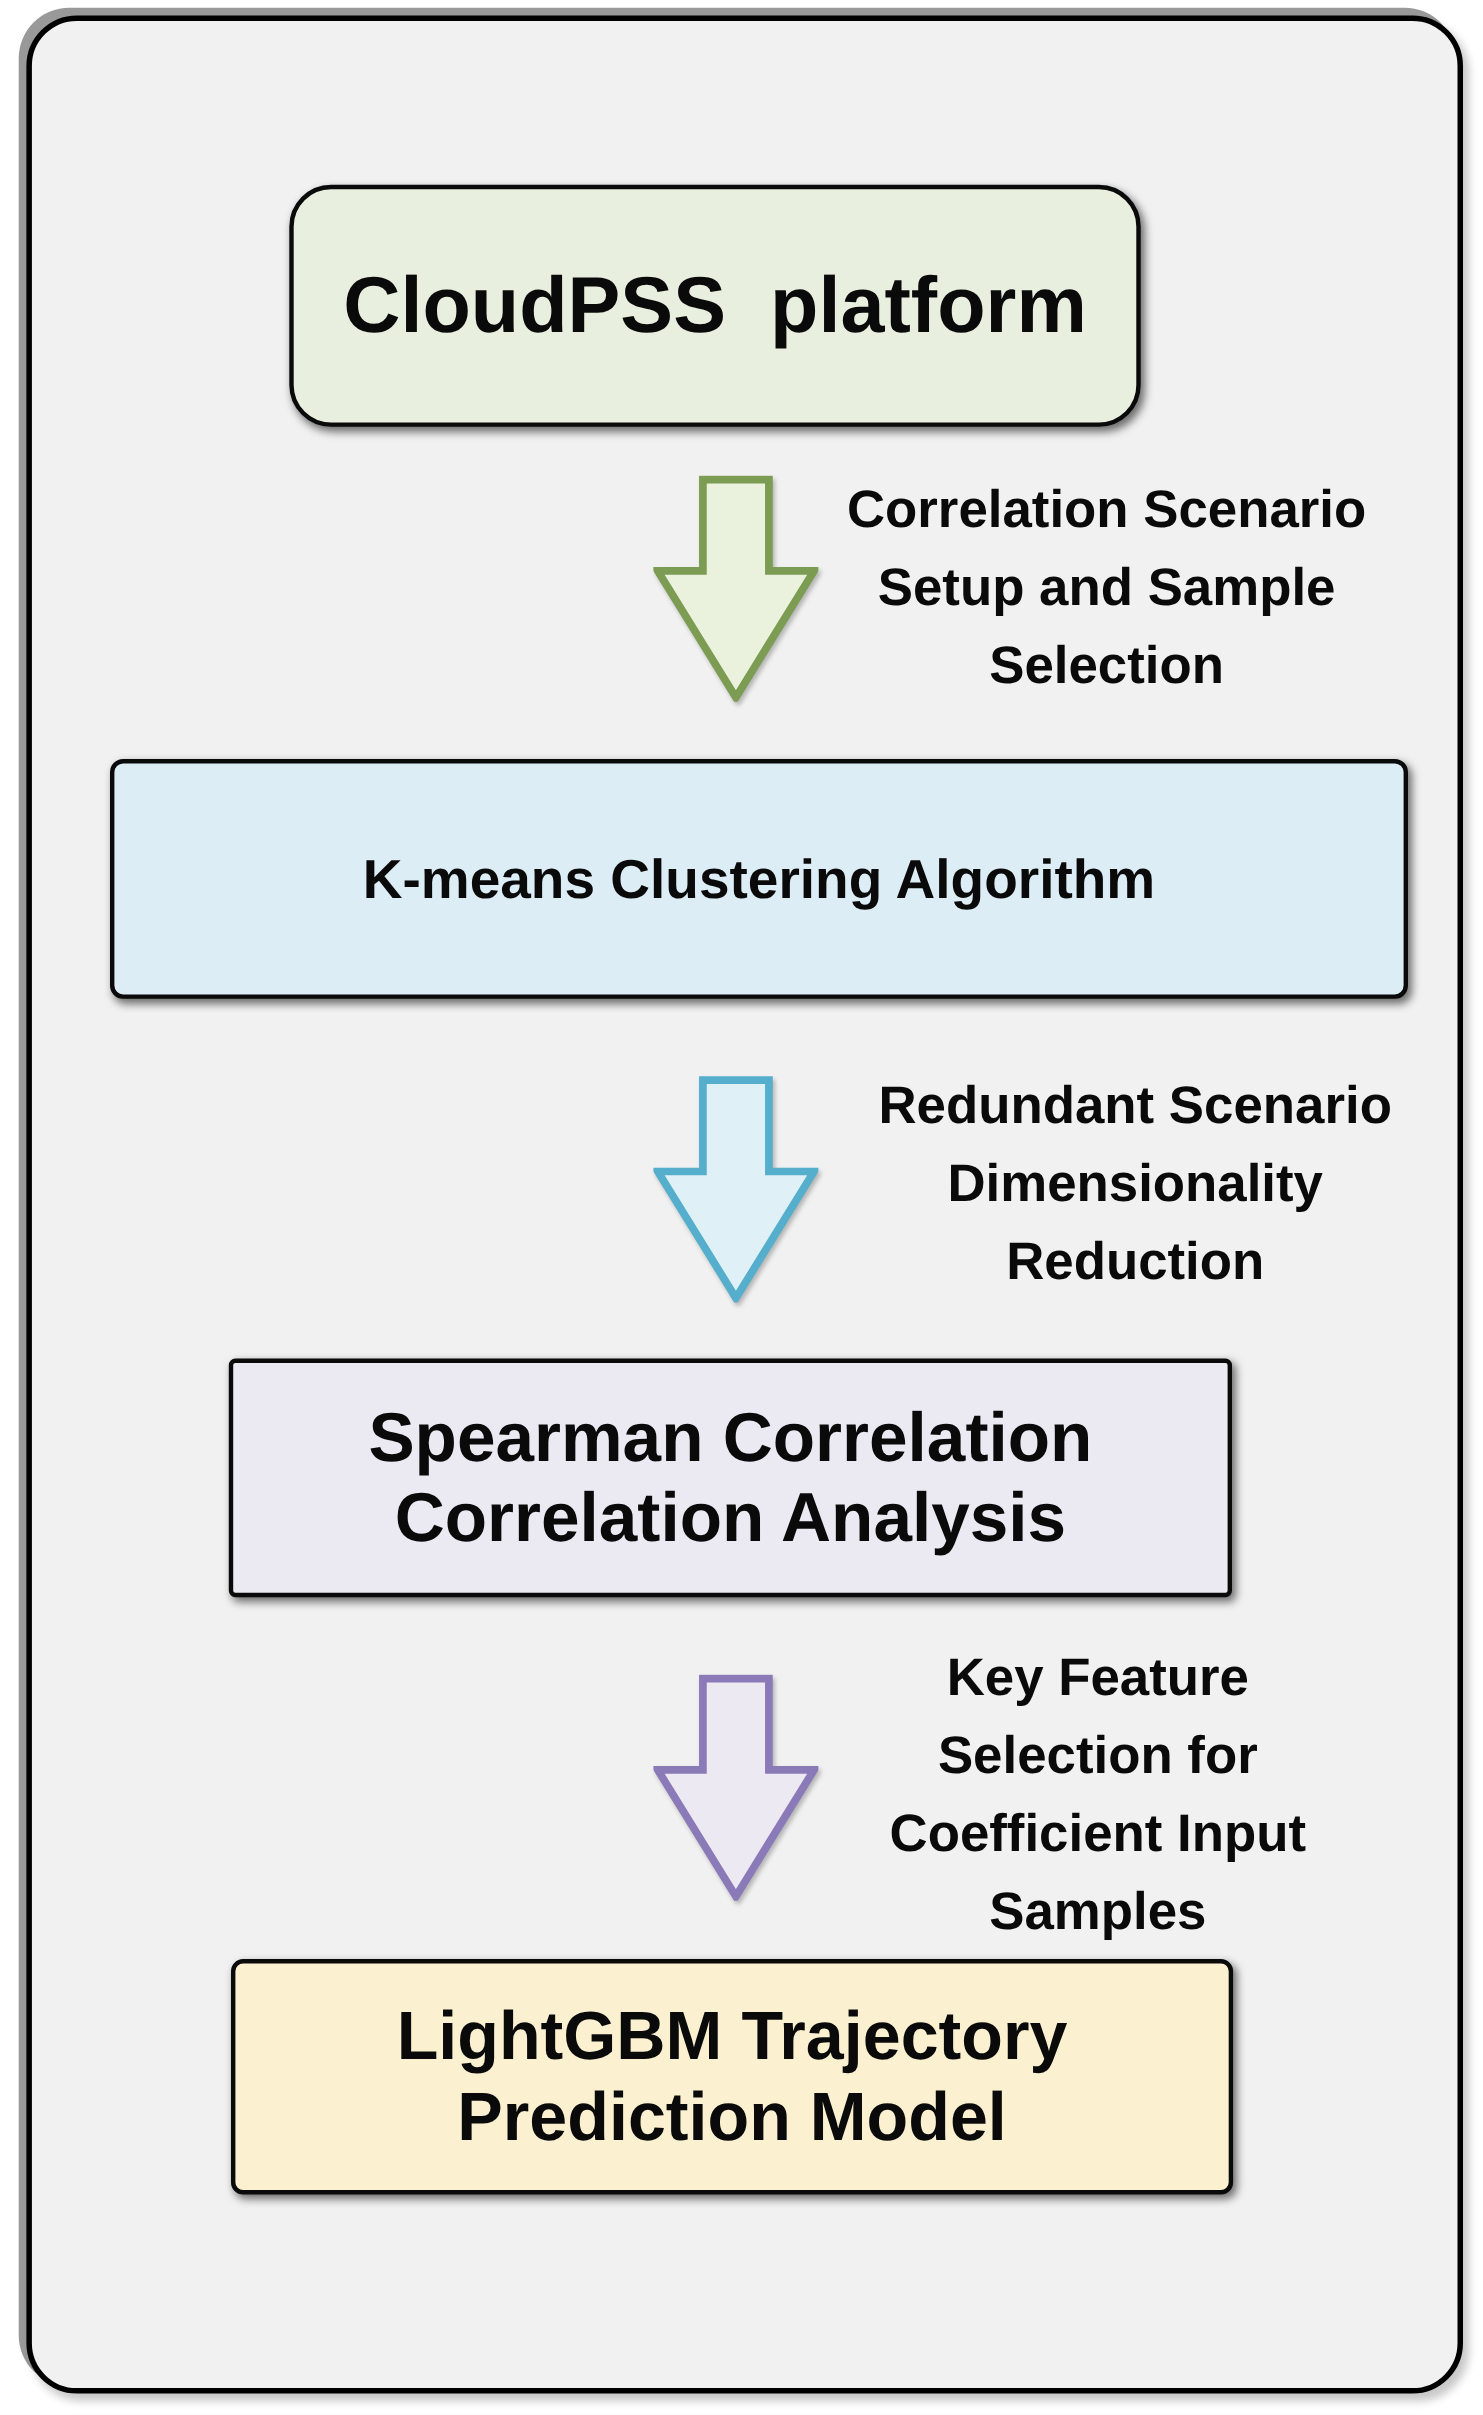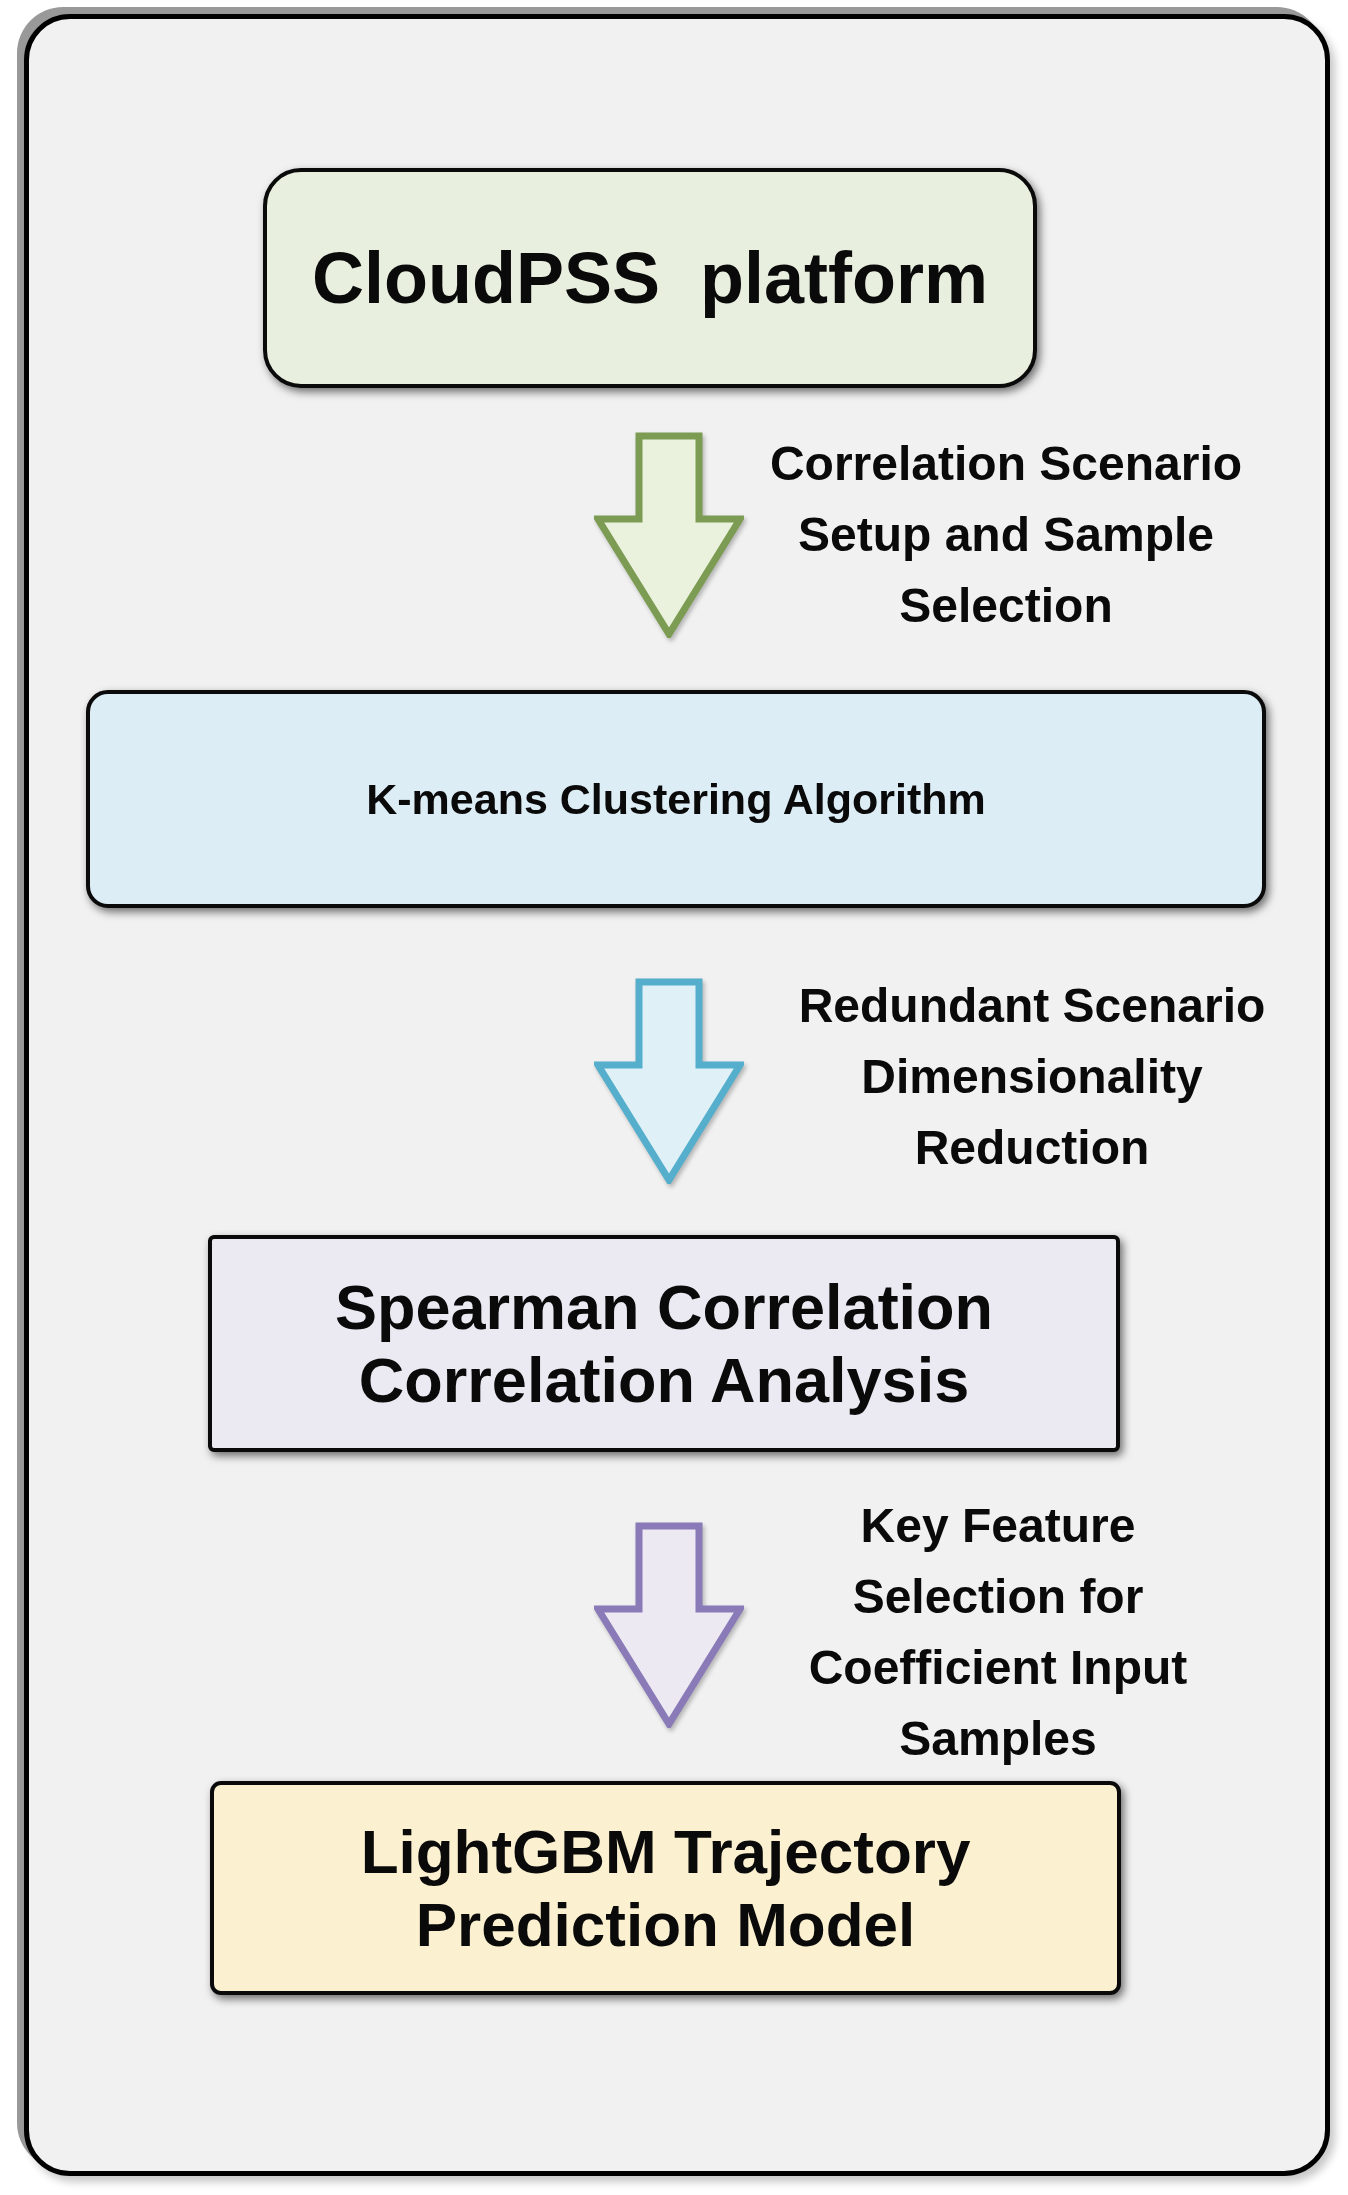--- a/index.html
+++ b/index.html
@@ -37,22 +37,22 @@
     font-weight: 700;
     color: #0a0a0a;
     box-shadow: 3px 4px 8px rgba(0,0,0,0.55);
   }
   .node .line { white-space: pre; }
   .node-cloudpss {
     left: 263px; top: 152px; width: 774px; height: 220px;
     border-radius: 38px; font-size: 72px; margin-top: 16px;
   }
   .node-kmeans {
-    left: 86px; top: 690px; width: 1180px; height: 218px;
-    border-radius: 22px; font-size: 43px;
+    left: 100px; top: 690px; width: 1180px; height: 218px;
+    border-radius: 12px; font-size: 50px;
   }
   .node-spearman {
     left: 208px; top: 1235px; width: 912px; height: 217px;
     border-radius: 6px; font-size: 63px; line-height: 1.15;
   }
   .node-lightgbm {
     left: 210px; top: 1781px; width: 911px; height: 214px;
     border-radius: 11px; font-size: 62px; line-height: 1.18;
   }
   .arrow {

